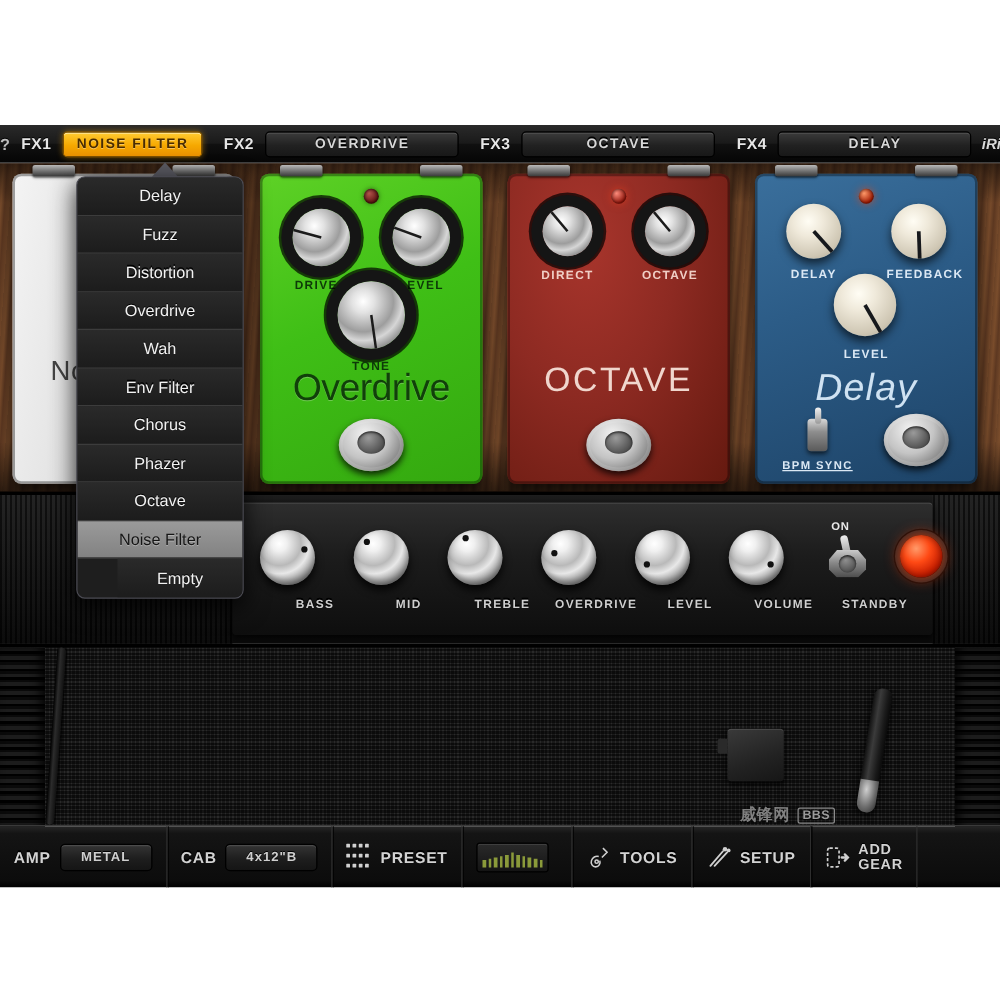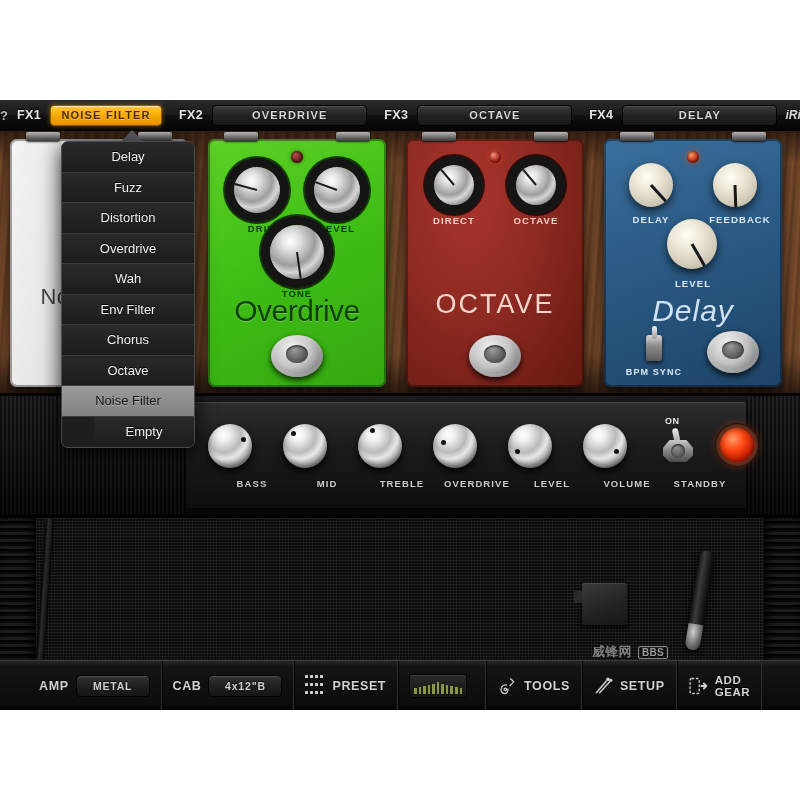--- a/index.html
+++ b/index.html
@@ -281,21 +281,21 @@
     background: linear-gradient(180deg,#262626 0%,#141414 12%,#0c0c0c 88%,#000 100%);
     display:flex; align-items:center;
     border-top:1px solid #3a3a3a;
   }
   .tb-item {
     height:50px; display:flex; align-items:center; gap:7px;
     padding: 0 11px; color:#d2d2d2; font-size:12.5px; font-weight:bold;
     letter-spacing:.6px; text-shadow:0 -1px 0 #000; white-space:nowrap;
     border-right:1px solid #2e2e2e; box-shadow: 1px 0 0 #000 inset;
   }
-  .tb-item:first-child { box-shadow:none;margin-left:28px; }
+  .tb-item:first-child { box-shadow:none; }
   .tb-value {
     min-width:74px; height:22px; border-radius:4px; display:flex; align-items:center; justify-content:center;
     background: linear-gradient(180deg,#343434,#1e1e1e 55%,#151515);
     border:1px solid #000; color:#cfcfcf; font-size:10.5px; letter-spacing:.8px;
     box-shadow: inset 0 1px 0 rgba(255,255,255,.12);
     padding: 0 8px;
   }
   .ic { width:20px; height:22px; position:relative; flex:none; }
   .ic svg { display:block; width:100%; height:100%; }
   .grid-ic { display:grid; grid-template-columns: repeat(4,3px); grid-gap:2px; width:20px; }
@@ -369,21 +369,21 @@
     </div>
 
     <div class="pedal" id="pedal2">
       <span class="jack l"></span>
       <span class="jack r"></span>
       <span class="led" style="background:radial-gradient(circle at 35% 30%,#b5564d,#5d1410 70%)"></span>
 
       <div class="knob chrome" style="left:26px; top:28px; width:46px; height:46px;">
         <span class="pointer" style="transform:translate(-50%,0) rotate(105deg)"></span>
       </div>
-      <div class="knob-label" style="left:12px; top:84px; width:90px; color:#0d3a08;text-align:center;">DRIVE</div>
+      <div class="knob-label" style="left:0; top:84px; width:90px; color:#0d3a08;text-align:center;">DRIVE</div>
 
       <div class="knob chrome" style="right:26px; top:28px; width:46px; height:46px;">
         <span class="pointer" style="transform:translate(-50%,0) rotate(110deg)"></span>
       </div>
       <div class="knob-label" style="right:4px; top:84px; width:90px; color:#0d3a08;">LEVEL</div>
 
       <div class="knob chrome" style="left:62px; top:86px; width:54px; height:54px;">
         <span class="pointer" style="transform:translate(-50%,0) rotate(352deg)"></span>
       </div>
       <div class="knob-label" style="left:44px; top:149px; width:90px; color:#0d3a08;">TONE</div>
@@ -427,21 +427,21 @@
       <div class="knob-label" style="right:-3px; top:75px; width:90px; color:#dbe8f4;">FEEDBACK</div>
 
       <div class="knob cream" style="left:63px; top:80px; width:50px; height:50px;">
         <span class="pointer" style="transform:translate(-50%,0) rotate(330deg)"></span>
       </div>
       <div class="knob-label" style="left:44px; top:139px; width:90px; color:#dbe8f4;">LEVEL</div>
 
       <div class="pedal-name">Delay</div>
 
       <div class="toggle-sw" style="left:42px; top:196px;"></div>
-      <div class="knob-label" style="left:5px; top:228px; width:90px; color:#dbe8f4; font-size:9px;">BPM SYNC</div>
+      <div class="knob-label" style="left:5px; top:228px; width:90px; color:#dbe8f4; font-size:9px;text-decoration:underline;">BPM SYNC</div>
 
       <div class="footsw" style="left:103px; top:192px; width:52px; height:42px;"></div>
     </div>
   </div>
 
   <div class="amp-head"></div>
   <div class="amp-side" style="left:0"></div>
   <div class="amp-side" style="right:0; width:54px"></div>
 
   <div class="amp-panel">
@@ -596,18 +596,19 @@
 
   <div class="menu-arrow"></div>
   <div class="menu" id="fx-menu">
       <div class="menu-item">Delay</div>
       <div class="menu-item">Fuzz</div>
       <div class="menu-item">Distortion</div>
       <div class="menu-item">Overdrive</div>
       <div class="menu-item">Wah</div>
       <div class="menu-item">Env Filter</div>
       <div class="menu-item">Chorus</div>
+      <div class="menu-item">Phazer</div>
       <div class="menu-item">Octave</div>
       <div class="menu-item selected">Noise Filter</div>
       <div class="menu-item">Empty</div>
     </div>
 
 </div>
 
 </body></html>

